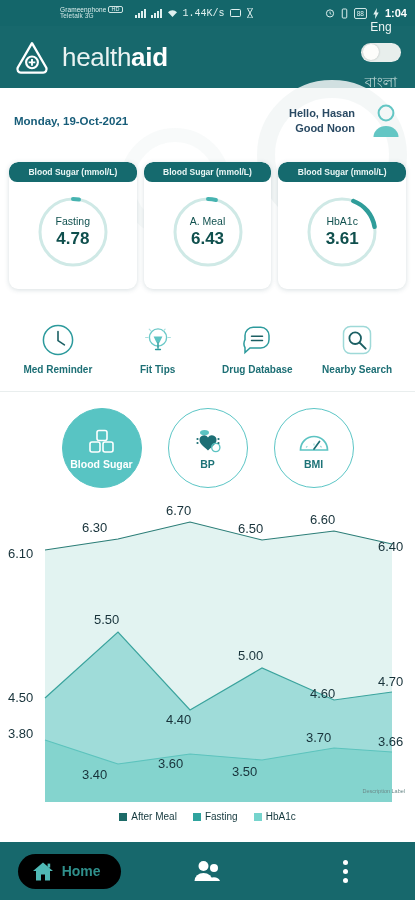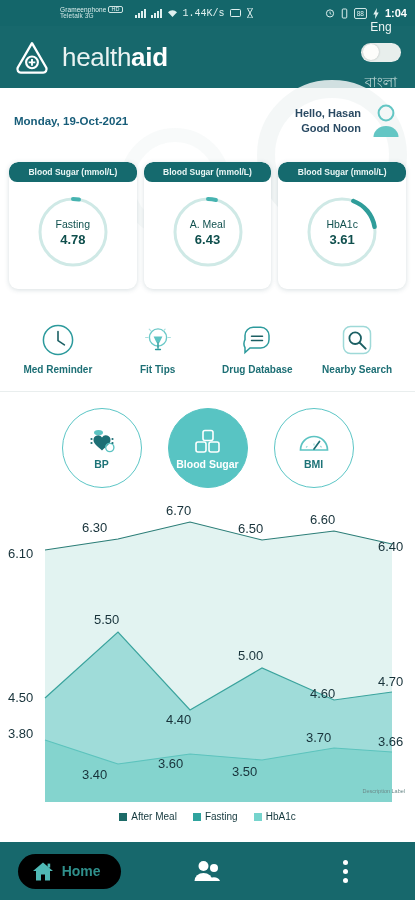--- a/index.html
+++ b/index.html
@@ -62,21 +62,21 @@
   .watermark2 {
     position:absolute; left:120px; top:40px; width:110px; height:110px;
     border-radius:50%; border:14px solid #f5f8f8; opacity:.7; pointer-events:none;
   }
 
   .greet-row {
     position:relative; display:flex; align-items:center;
     padding:16px 14px 12px 14px; z-index:2;
   }
   .date-txt { font-size:11.5px; font-weight:bold; color:#175d79; }
-  .greet-right { margin-left:auto; display:flex; align-items:center; gap:10px; }
+  .greet-right { margin-left:auto; display:flex; align-items:center; gap:16px; }
   .greet-txt { text-align:right; font-size:11px; font-weight:bold; color:#2a4a63; line-height:1.35; }
   .avatar { width:30px; height:34px; }
 
   
   .cards { display:flex; gap:7px; padding:12px 9px; position:relative; z-index:2; }
   .card {
     flex:1; background:#fff; border-radius:9px;
     box-shadow:0 1px 5px rgba(40,80,90,.18); overflow:hidden; padding-bottom:18px;
   }
   .card-head {
@@ -84,21 +84,21 @@
     text-align:center; padding:5px 2px; border-radius:9px 9px 8px 8px;
   }
   .ring-box { display:flex; justify-content:center; padding-top:11px; }
   .ring { position:relative; width:78px; height:78px; }
   .ring svg { display:block; }
   .ring-txt {
     position:absolute; inset:0; display:flex; flex-direction:column;
     align-items:center; justify-content:center; gap:2px;
   }
   .ring-label { font-size:10.5px; color:#11514f; }
-  .ring-value { font-size:13px; font-weight:bold; color:#0f4f4d; }
+  .ring-value { font-size:17px; font-weight:bold; color:#0f4f4d; }
 
   
   .actions { display:flex; padding:20px 8px 10px 8px; position:relative; z-index:2; }
   .action { flex:1; text-align:center; }
   .action .ico { height:38px; display:flex; align-items:center; justify-content:center; }
   .action .lbl { font-size:10px; color:#1d6f75; font-weight:bold; margin-top:5px; }
 
   .divider { height:1px; background:#e9eeee; margin:6px 0 0 0; }
 
   
@@ -320,46 +320,46 @@
         </div>
         <div class="lbl">Nearby Search</div>
       </div>
 
     </div>
 
     <div class="divider"></div>
 
     <div class="cats">
 
+      <div class="cat active">
+        <div class="c-ico">
+          <svg width="28" height="26" viewBox="0 0 28 26">
+            <rect x="9" y="1.5" width="10" height="10" rx="2" fill="none" stroke="#ffffff" stroke-width="1.6"></rect>
+            <rect x="2" y="13" width="10" height="10" rx="2" fill="none" stroke="#ffffff" stroke-width="1.6"></rect>
+            <rect x="15" y="13" width="10" height="10" rx="2" fill="none" stroke="#ffffff" stroke-width="1.6"></rect>
+          </svg>
+        </div>
+        <div class="c-lbl">Blood Sugar</div>
+      </div>
+
       <div class="cat">
         <div class="c-ico">
           <svg width="30" height="28" viewBox="0 0 30 28">
             <path d="M15 22.5C11 19 6.5 16 6.5 12.1A4.6 4.6 0 0 1 15 9.5a4.6 4.6 0 0 1 8.5 2.6C23.5 16 19 19 15 22.5Z" fill="#1d6f75"></path>
             <ellipse cx="11.5" cy="4.5" rx="4.5" ry="2.6" fill="#5cc3c2"></ellipse>
             <circle cx="22.8" cy="19.5" r="4.1" fill="none" stroke="#5cc3c2" stroke-width="1.4"></circle>
             <circle cx="4.5" cy="11" r="1.1" fill="#1d6f75"></circle>
               <circle cx="4.5" cy="15" r="1.1" fill="#1d6f75"></circle>
             <circle cx="25.5" cy="11" r="1.1" fill="#1d6f75"></circle>
               <circle cx="25.5" cy="15" r="1.1" fill="#1d6f75"></circle>
           </svg>
         </div>
         <div class="c-lbl">BP</div>
       </div>
 
-      <div class="cat active">
-        <div class="c-ico">
-          <svg width="28" height="26" viewBox="0 0 28 26">
-            <rect x="9" y="1.5" width="10" height="10" rx="2" fill="none" stroke="#ffffff" stroke-width="1.6"></rect>
-            <rect x="2" y="13" width="10" height="10" rx="2" fill="none" stroke="#ffffff" stroke-width="1.6"></rect>
-            <rect x="15" y="13" width="10" height="10" rx="2" fill="none" stroke="#ffffff" stroke-width="1.6"></rect>
-          </svg>
-        </div>
-        <div class="c-lbl">Blood Sugar</div>
-      </div>
-
       <div class="cat">
         <div class="c-ico">
           <svg width="32" height="24" viewBox="0 0 32 24">
             <path d="M2.5 20a13.5 13.5 0 0 1 27 0Z" fill="none" stroke="#5cc3c2" stroke-width="1.7"></path>
             <path d="M16 19l5.5-7.5" stroke="#1d6f75" stroke-width="1.7" stroke-linecap="round"></path>
             <path d="M8 17.5l1.4-1.4M16 13.5v2M23.6 17.3l-1.3-1.3" stroke="#9adad8" stroke-width="1.2"></path>
           </svg>
         </div>
         <div class="c-lbl">BMI</div>
       </div>

